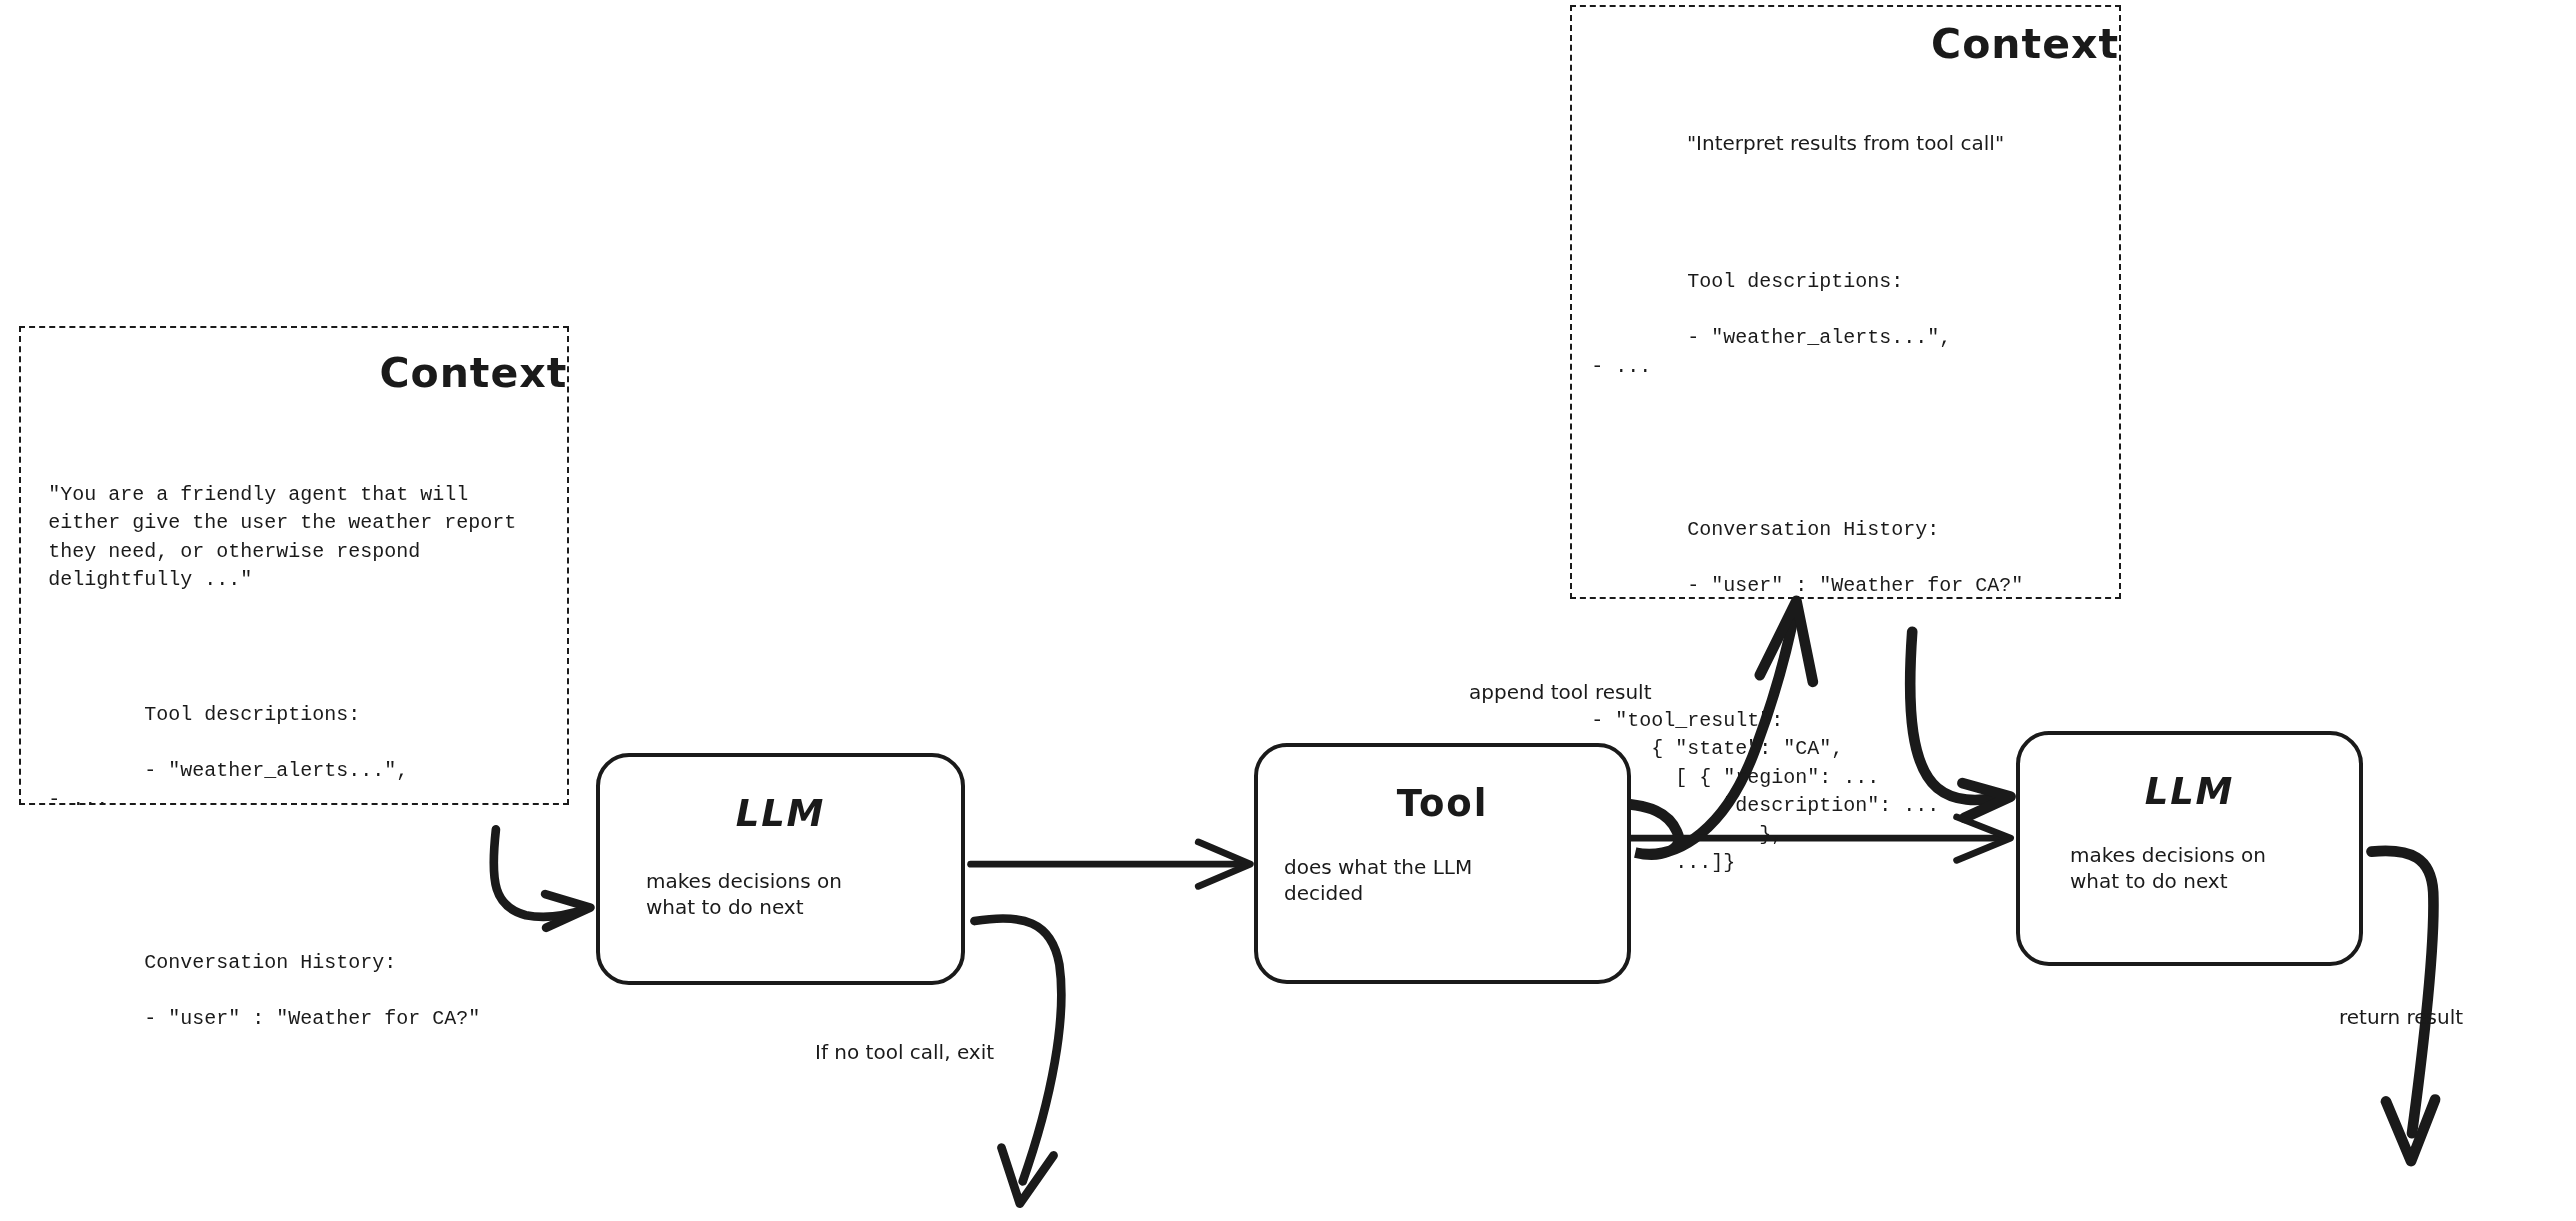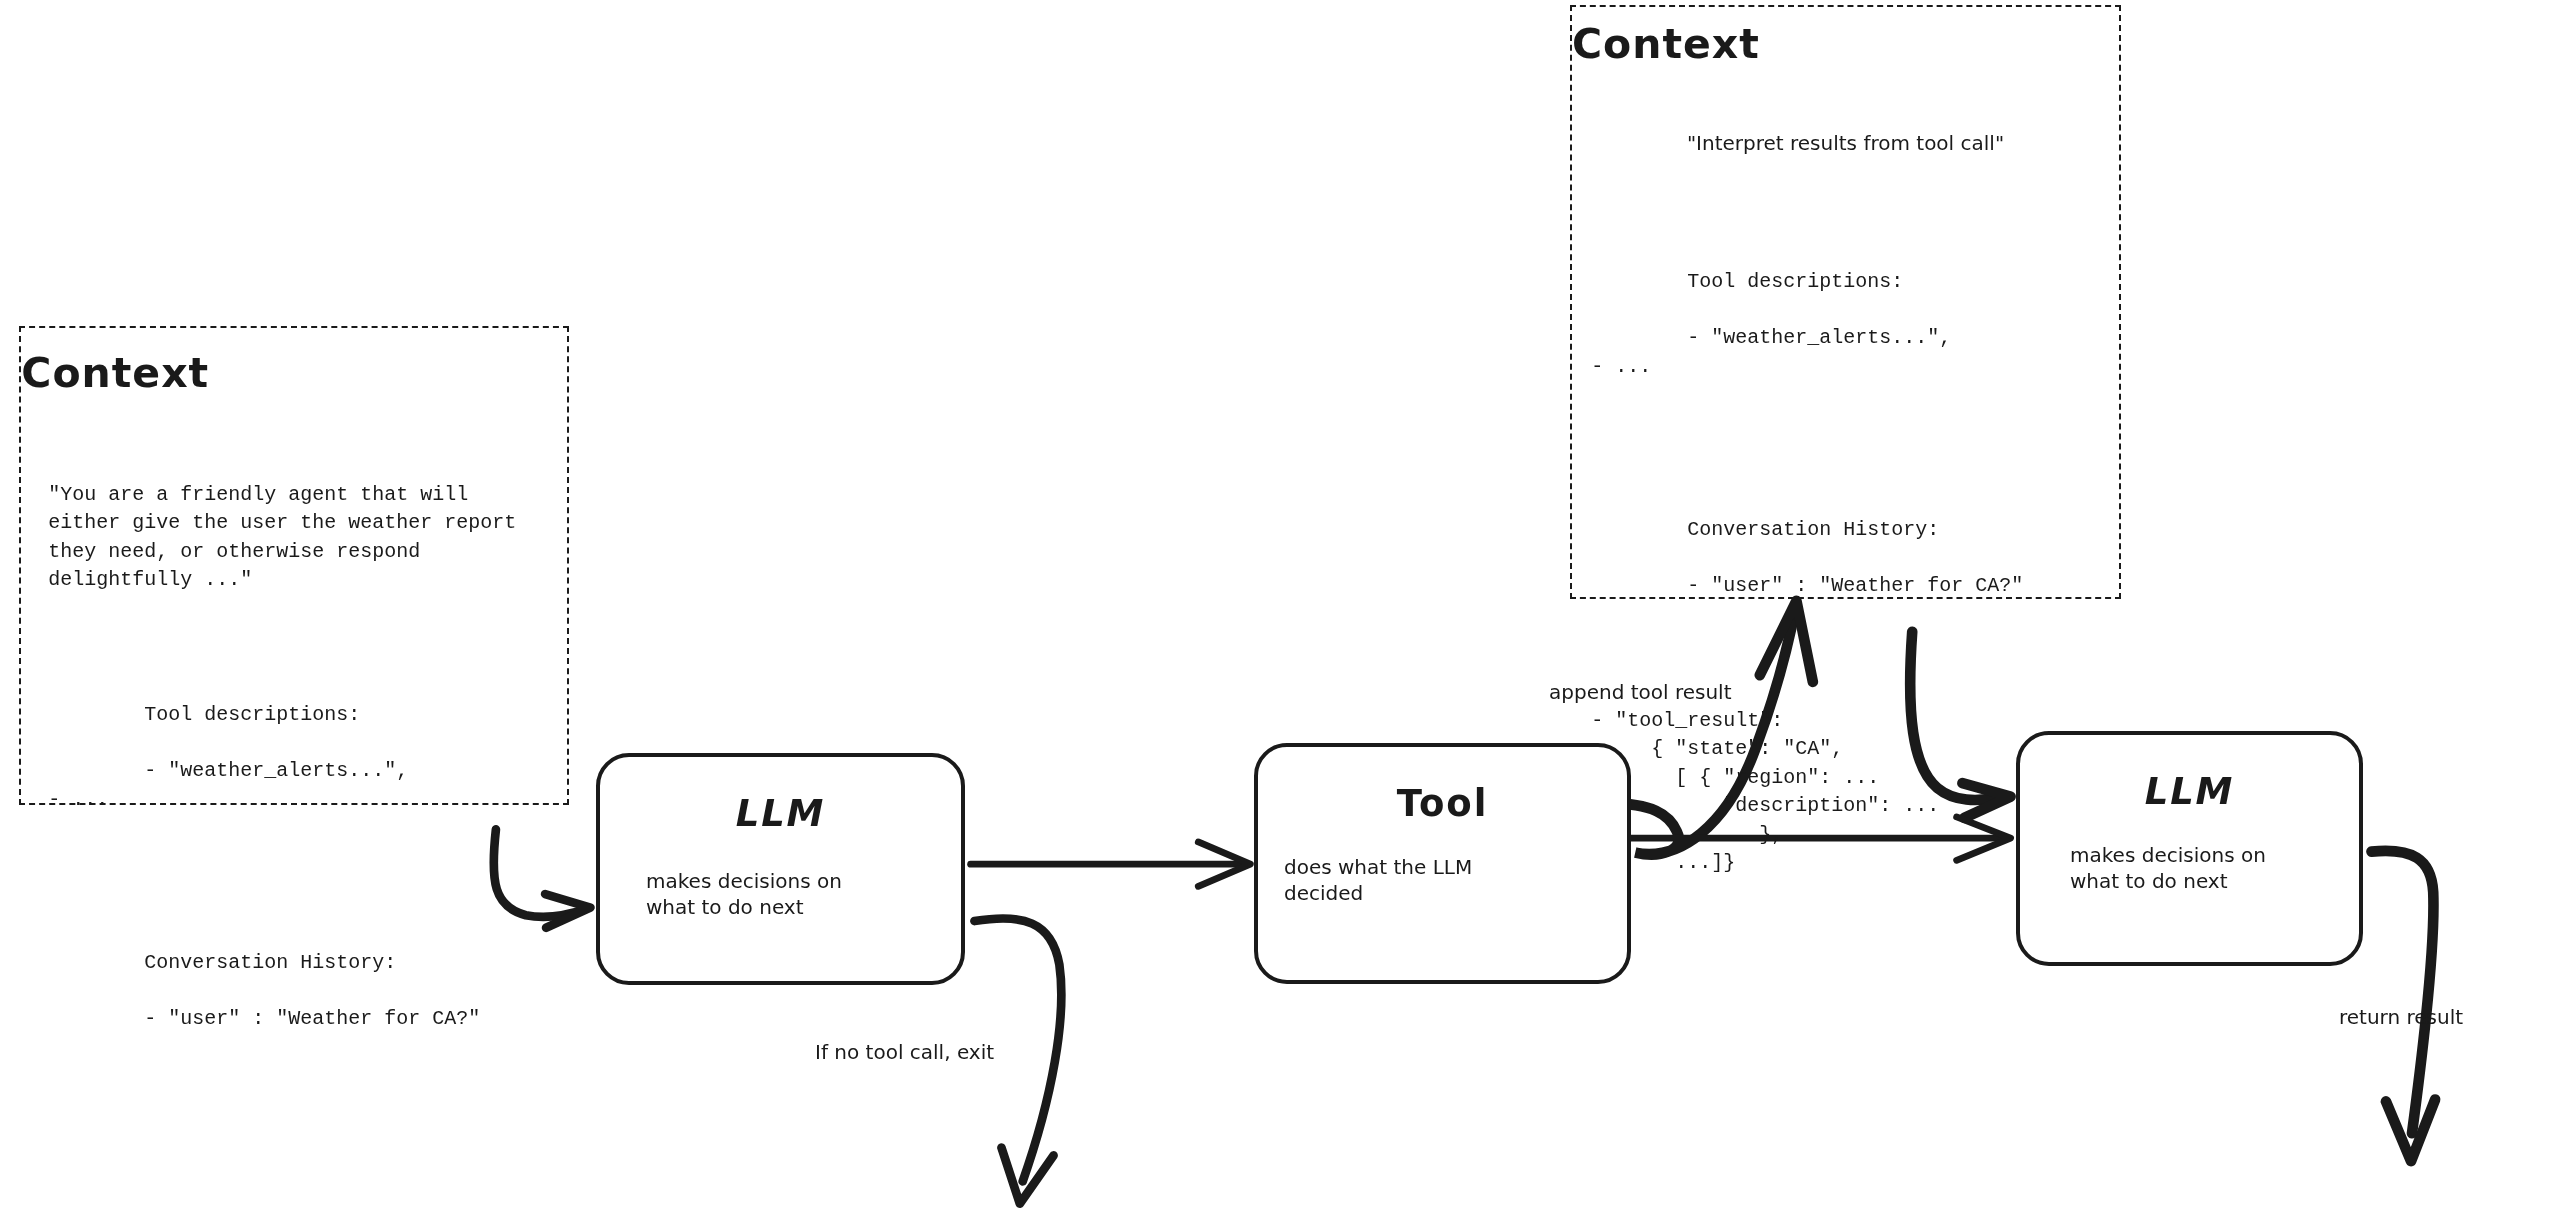--- a/index.html
+++ b/index.html
@@ -36,21 +36,21 @@
   .context-box {
     position: absolute;
     box-sizing: border-box;
     border: 2.9px dashed #1a1a1a;
     background: transparent;
   }
   #context-box-left  { left: 19.3px;   top: 326px; width: 550px; height: 479px; }
   #context-box-right { left: 1570px; top: 4.8px;   width: 551px; height: 594px; }
 
   .context-title {
-    text-align: left;
+    text-align: right;
     font-family: "DejaVu Sans", sans-serif;
     font-weight: 700;
     color: #1a1a1a;
     letter-spacing: 1px;
   }
   #context-box-left .context-title  { font-size: 41px; margin-top: 21px; }
   #context-box-right .context-title { font-size: 41px; margin-top: 13.5px; }
 
   .context-body {
     padding: 0 27px;
@@ -103,21 +103,21 @@
   #node-tool .node-sub { padding-left: 26px; margin-top: 29px; }
   #node-llm-2 .node-sub { padding-left: 50px; margin-top: 29px; }
 
   
   .edge-label {
     position: absolute;
     font-size: 20px;
     color: #1a1a1a;
     white-space: nowrap;
   }
-  #label-append-tool-result { left: 1549px; top: 680px; }
+  #label-append-tool-result { left: 1469px; top: 680px; }
   #label-if-no-tool-call    { left: 815px;  top: 1040px; text-align: right; }
   #label-return-result      { left: 2339px; top: 1005px; }
 </style>
 </head>
 <body>
 
 <div id="canvas">
 
   <svg class="layer" viewBox="0 0 2670 1266" preserveAspectRatio="none" xmlns="http://www.w3.org/2000/svg">
     <defs></defs>

